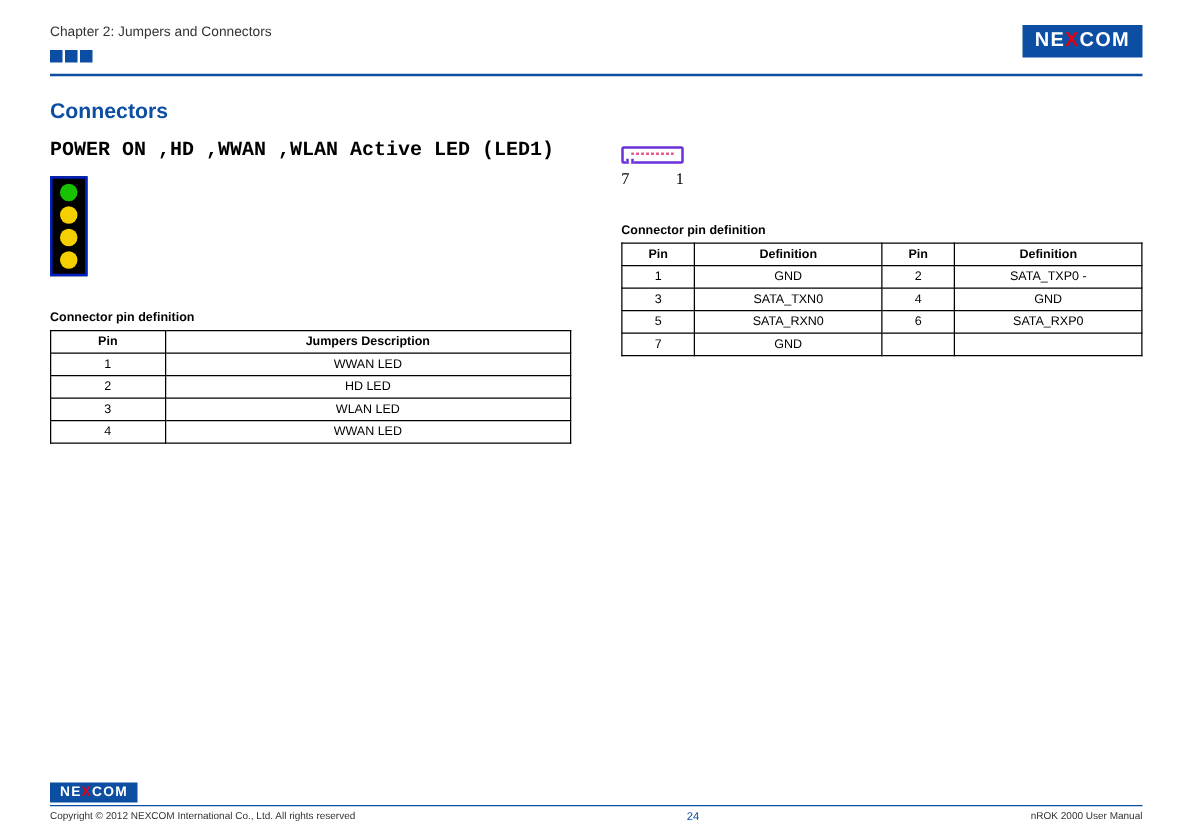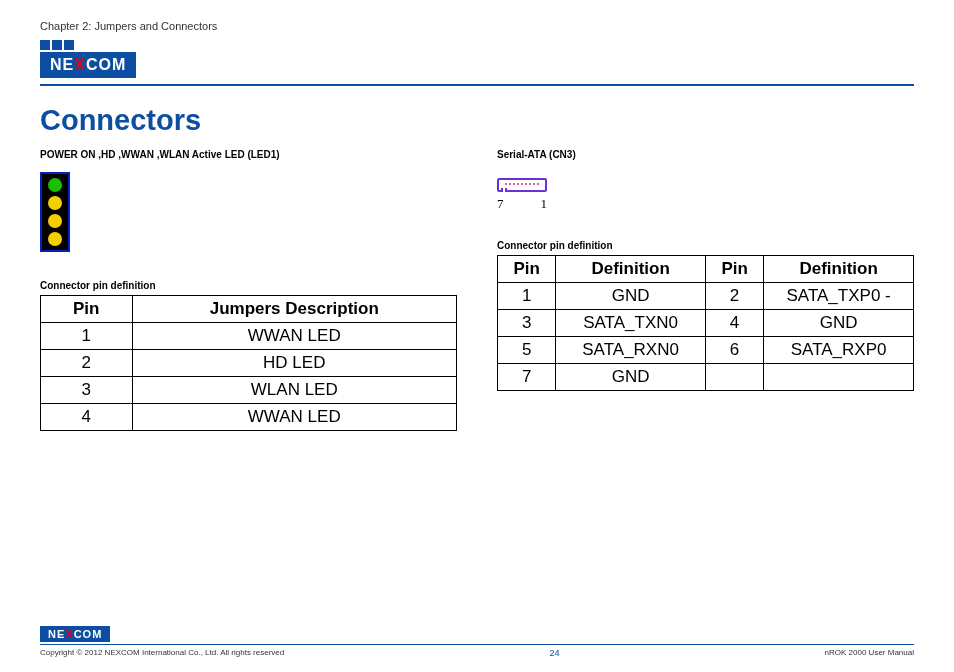--- a/index.html
+++ b/index.html
@@ -10,21 +10,20 @@
     background: #fff;
     color: #000;
     position: relative;
     padding: 20px 40px 40px 40px;
   }
   .header-row {
     display: flex;
     justify-content: space-between;
     align-items: flex-start;
     font-size: 11px;
-    flex-direction: column;
   }
   .chapter { color: #333; }
   .logo-top {
     background: #0b4ea2;
     color: #fff;
     font-weight: bold;
     font-size: 16px;
     letter-spacing: 1px;
     padding: 4px 10px;
     display: inline-block;
@@ -38,29 +37,30 @@
     margin-right: 2px;
   }
   .hr-top {
     border: none;
     border-top: 2px solid #0b4ea2;
     margin: 6px 0 18px 0;
   }
   h1.page-title {
     color: #0b4ea2;
     font-weight: 600;
-    font-size: 29px;
+    font-size: 17px;
     margin-bottom: 12px;
   }
   .cols { display: flex; gap: 40px; }
   .col { flex: 1; }
   .sub-title {
-    font-size: 10px;
+    font-size: 16px;
     font-weight: bold;
     margin-bottom: 12px;
+    font-family: Liberation Mono, monospace;
   }
   .led-block {
     width: 30px;
     background: #000;
     border: 2px solid #0020c0;
     padding: 4px 2px;
     display: flex;
     flex-direction: column;
     align-items: center;
     gap: 4px;
@@ -103,21 +103,21 @@
     font-family: Georgia, serif;
   }
   .tbl-caption {
     font-size: 10px;
     font-weight: bold;
     margin-bottom: 4px;
   }
   table.pin {
     border-collapse: collapse;
     width: 100%;
-    font-size: 17px;
+    font-size: 10px;
   }
   table.pin th, table.pin td {
     border: 1px solid #000;
     padding: 3px 6px;
     text-align: center;
     font-weight: normal;
   }
   table.pin th { font-weight: bold; }
   .footer {
     position: absolute;
@@ -198,21 +198,20 @@
           </tr>
         <tr>
             <td>4</td>
             <td>WWAN LED</td>
           </tr>
       </tbody>
     </table>
   </div>
 
   <div class="col">
-    <div class="sub-title">Serial-ATA (CN3)</div>
     <div class="sata-wrap">
       <div style="height:6px"></div>
       <div class="sata">
         <div class="tick"></div>
         <div class="notch"></div>
       </div>
       <div class="sata-labels">
         <span>7</span>
         <span>1</span>
       </div>

